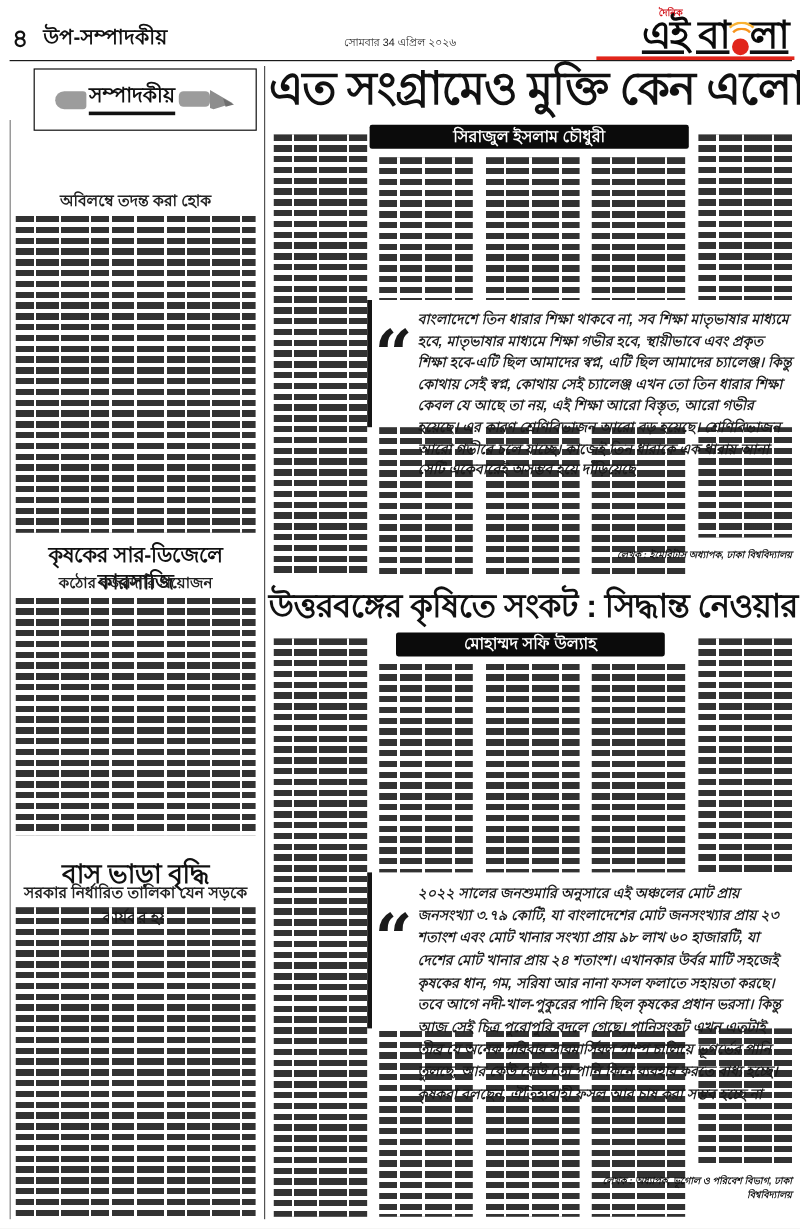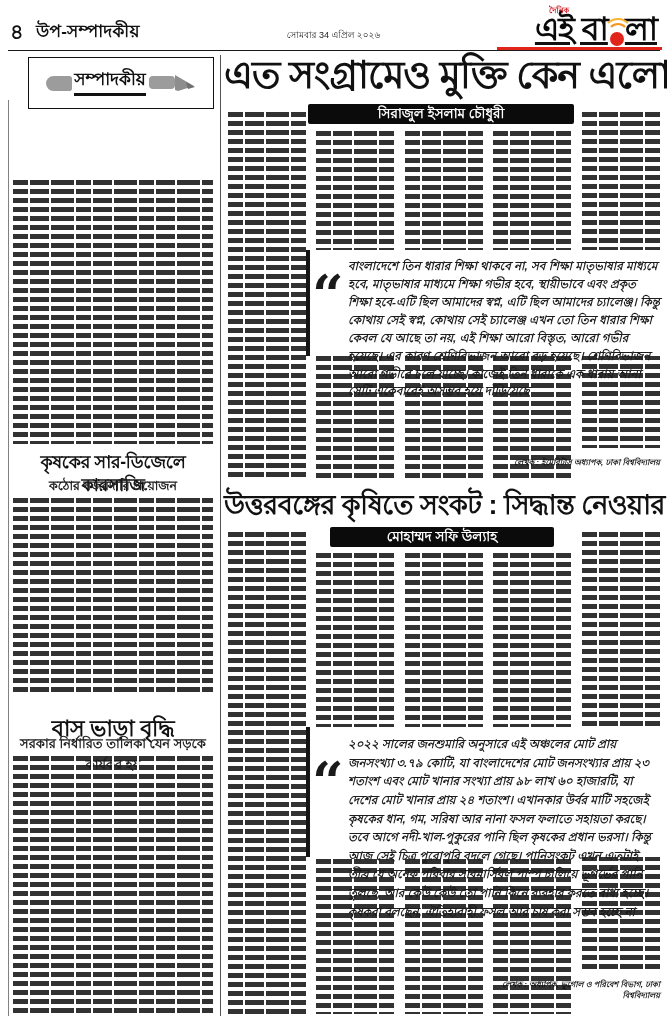--- a/index.html
+++ b/index.html
@@ -77,20 +77,21 @@
   <div class="abs edit-box" style="left:28px;top:57px;width:184px;height:50px;">
     <span class="edit-cap"></span>
     <span class="edit-title">সম্পাদকীয়</span>
     <svg width="48" height="22" viewBox="0 0 48 22">
       <rect x="1" y="4" width="26" height="13" rx="4" fill="#9c9c9c"></rect>
       <polygon points="27,3 46,14 30,19 27,18" fill="#8d8d8d"></polygon>
       <polygon points="38,10 47,15 40,17" fill="#6f6f6f"></polygon>
     </svg>
   </div>
 
+  <div class="abs ed-subhead" style="left:12px;top:158px;width:202px;">অবিলম্বে তদন্ত করা হোক</div>
   <div class="abs greek" style="left:13px;top:180px;width:200px;height:264px;"></div>
 
   <div class="abs ed-headline small" style="left:12px;top:451px;width:202px;">কৃষকের সার-ডিজেলে কারসাজি</div>
   <div class="abs ed-subhead" style="left:12px;top:477px;width:202px;font-size:12.5px;">কঠোর নজরদারি প্রয়োজন</div>
   <div class="abs greek" style="left:13px;top:498px;width:200px;height:198px;"></div>
 
   <div class="abs ed-headline big" style="left:12px;top:703px;width:202px;">বাস ভাড়া বৃদ্ধি</div>
   <div class="abs ed-subhead" style="left:12px;top:734px;width:202px;">সরকার নির্ধারিত তালিকা যেন সড়কে কার্যকর হয়</div>
   <div class="abs greek" style="left:13px;top:756px;width:200px;height:258px;"></div>
 

